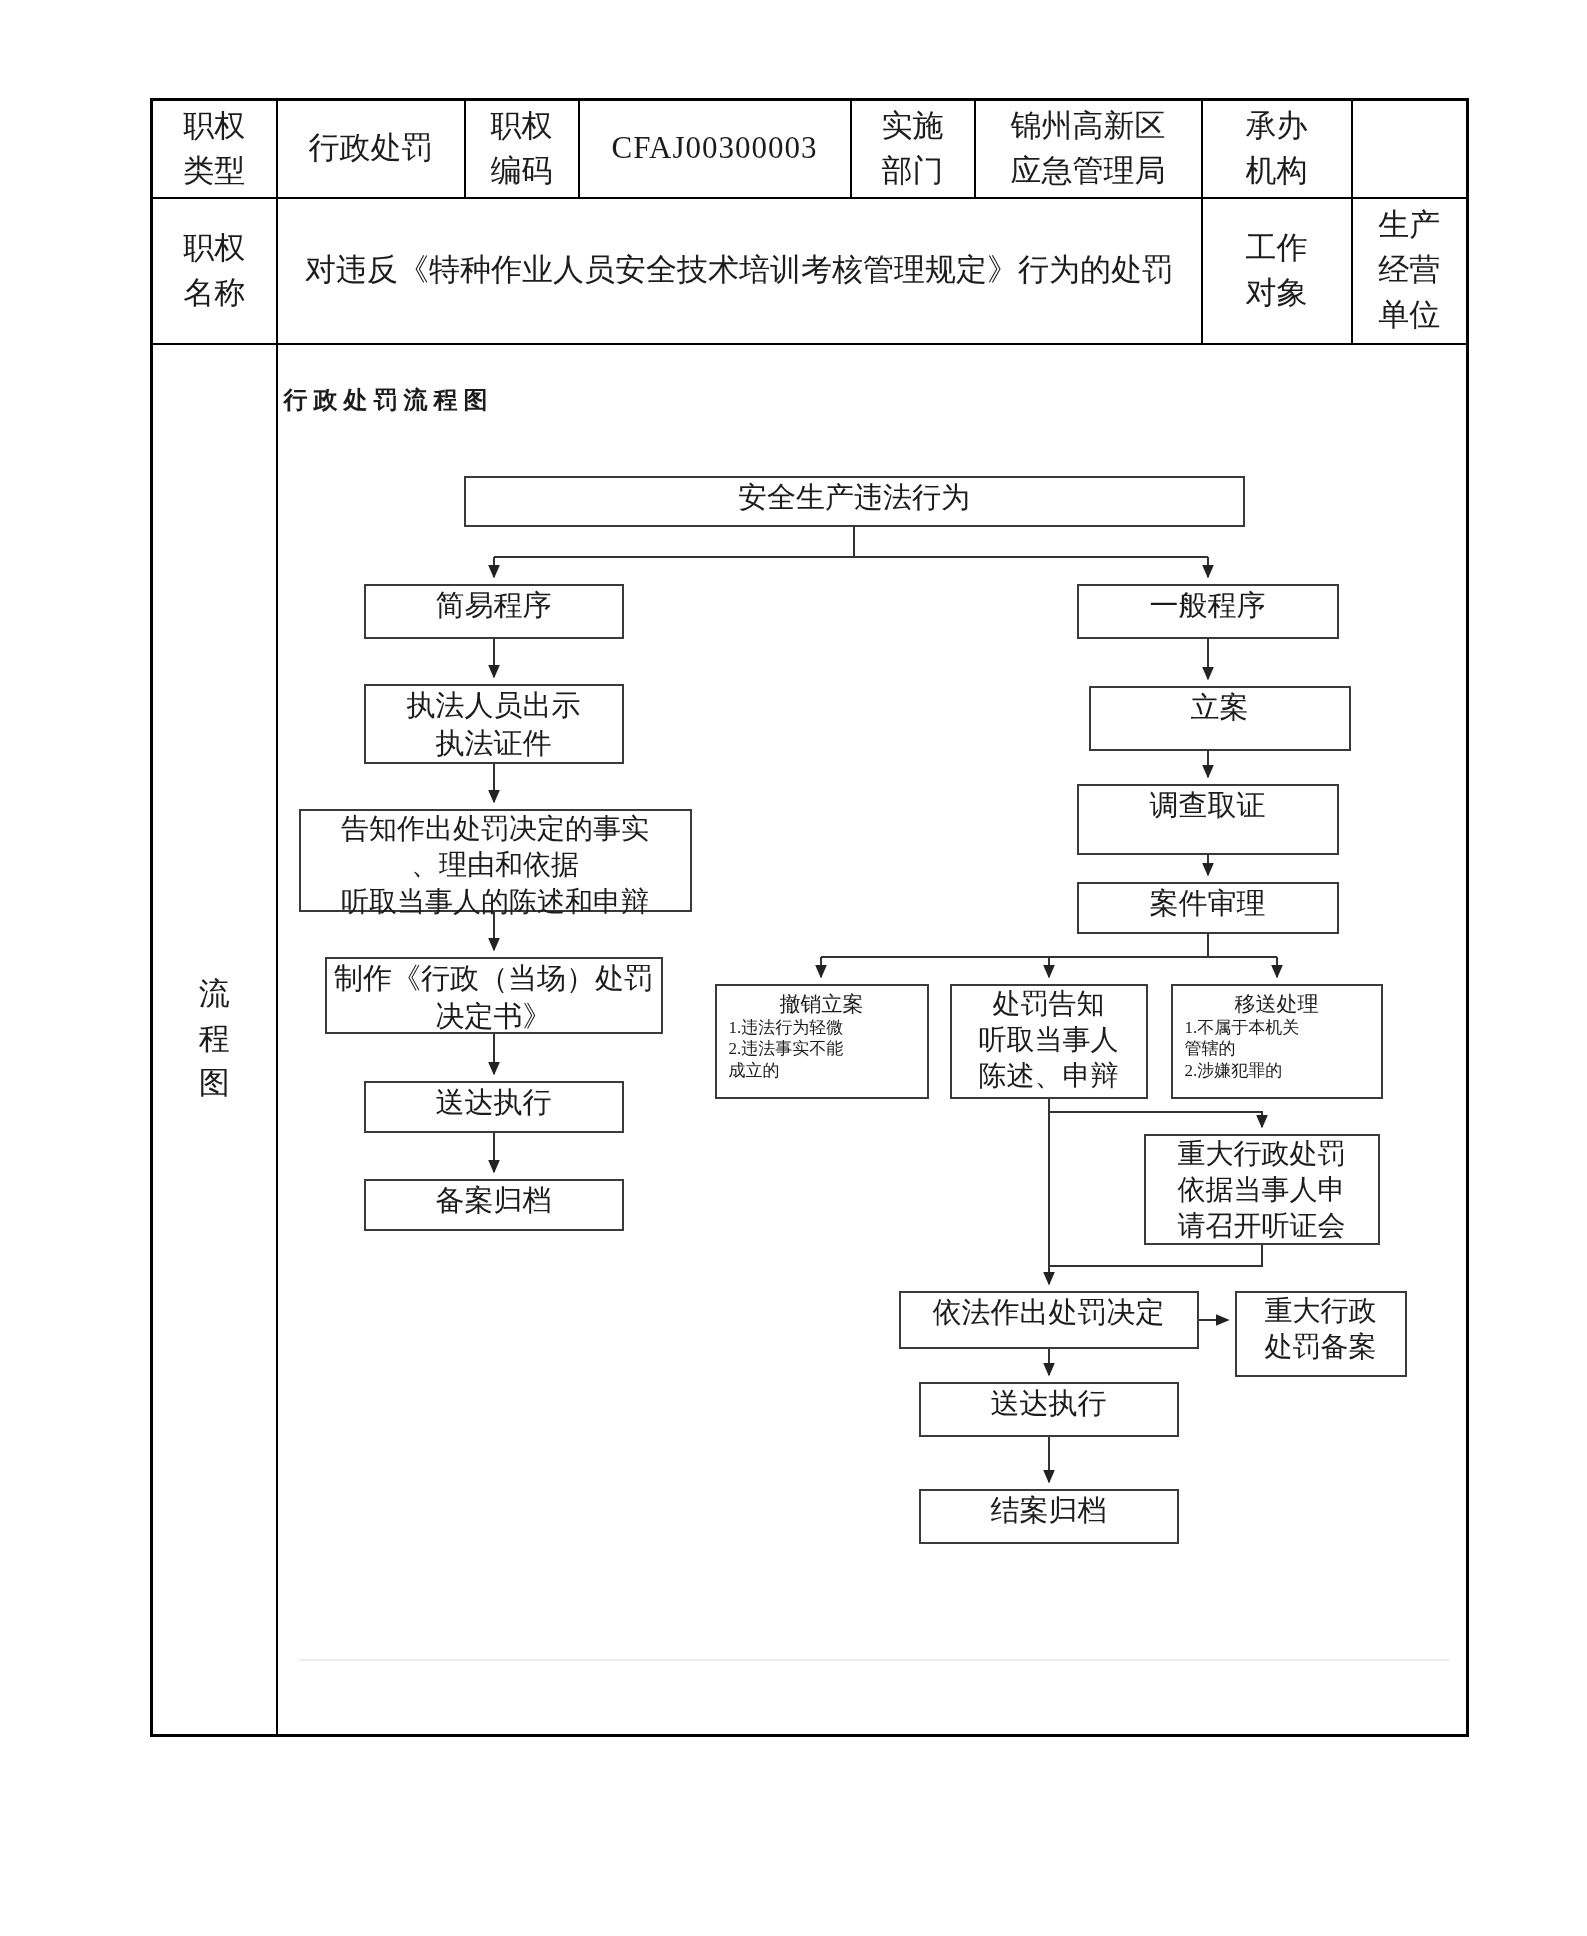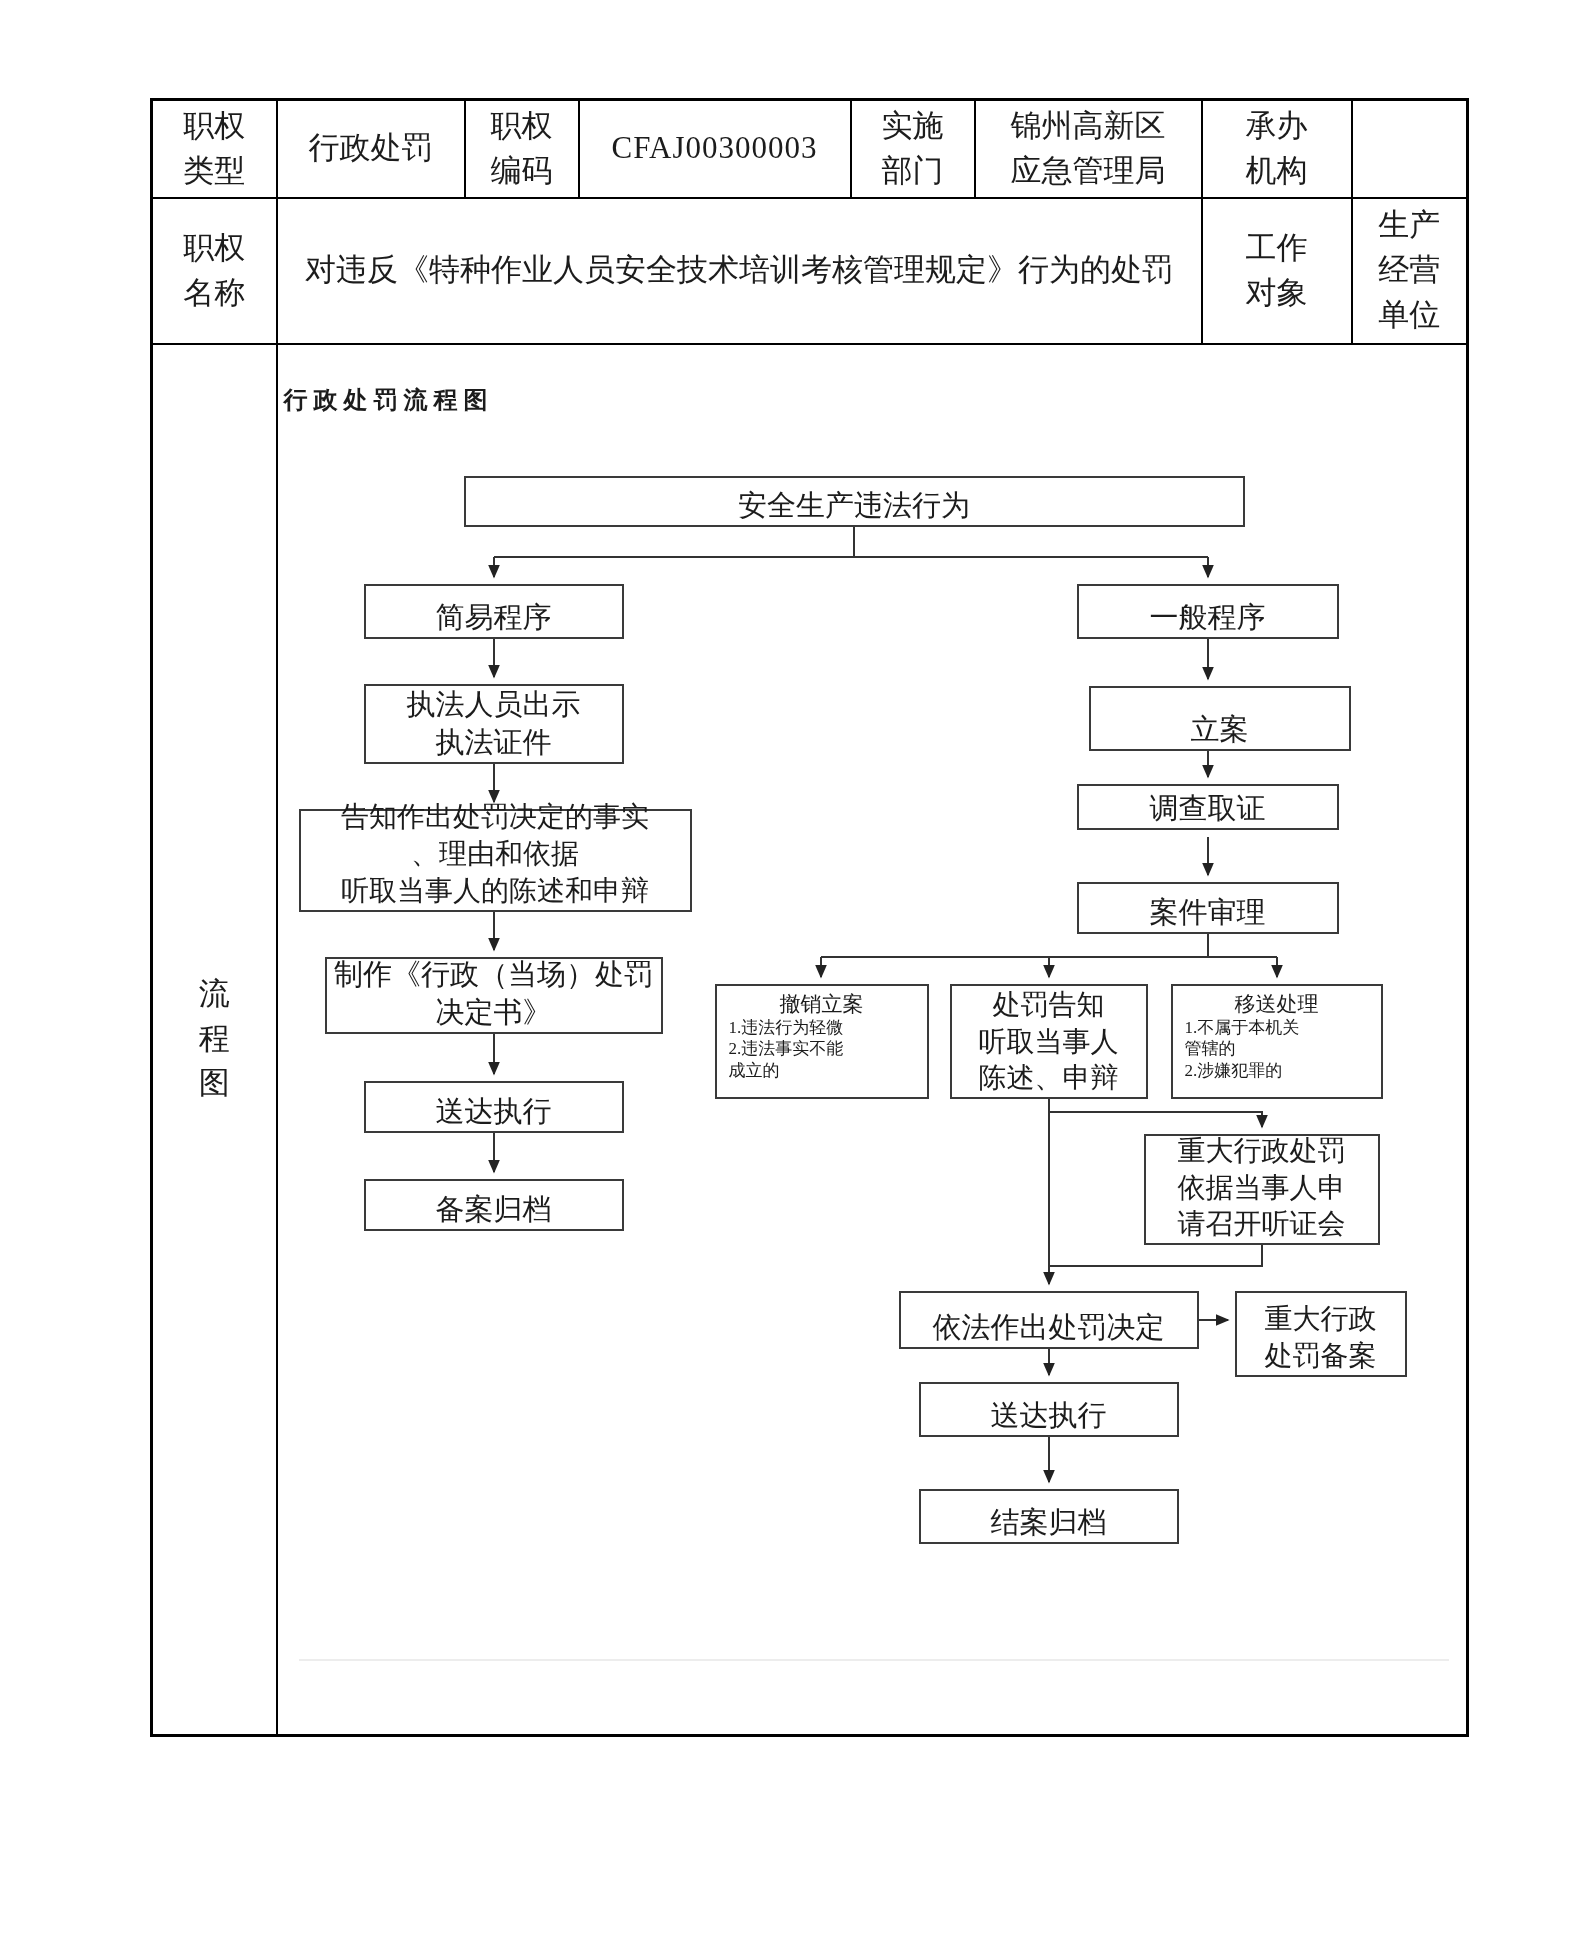--- a/index.html
+++ b/index.html
@@ -29,21 +29,21 @@
   td.flowcell{padding:0;vertical-align:top;}
   .flow{position:relative;width:1189px;height:1385px;}
   .flow svg.wires{position:absolute;left:0;top:0;}
   .flow-title{
     position:absolute;left:0;top:36px;width:100%;
     text-align:left;font-size:24px;font-weight:700;letter-spacing:6px;
   }
   .fbox{
     position:absolute;box-sizing:border-box;
     border:2px solid #3a3a3a;background:#fff;
-    display:flex;flex-direction:column;align-items:center;justify-content:flex-end;
+    display:flex;flex-direction:column;align-items:center;justify-content:flex-start;
     font-size:29px;line-height:1.32;text-align:center;
   }
   .fbox .lbl{white-space:pre-line;}
   .fbox.small .lbl{font-size:28px;}
   .fbox-title{font-size:21px;line-height:1.2;white-space:pre-line;}
   .fbox-body{
     font-size:17px;line-height:1.28;text-align:left;
     white-space:pre-line;align-self:flex-start;padding-left:12px;
   }
   .faint-line{
@@ -160,21 +160,21 @@
         <div class="fbox" style="left:80px;top:734px;width:260px;height:52px">
           <span class="lbl">送达执行</span>
         </div>
         <div class="fbox" style="left:80px;top:832px;width:260px;height:52px">
           <span class="lbl">备案归档</span>
         </div>
 
         <div class="fbox" style="left:805px;top:339px;width:262px;height:65px">
           <span class="lbl">立案</span>
         </div>
-        <div class="fbox" style="left:793px;top:437px;width:262px;height:46px">
+        <div class="fbox" style="left:793px;top:437px;width:262px;height:71px">
           <span class="lbl">调查取证</span>
         </div>
         <div class="fbox" style="left:793px;top:535px;width:262px;height:52px">
           <span class="lbl">案件审理</span>
         </div>
 
         <div class="fbox" style="left:431px;top:637px;width:214px;height:115px;justify-content:flex-start;padding-top:6px">
           <div class="fbox-title">撤销立案</div>
           <div class="fbox-body">1.违法行为轻微
 2.违法事实不能

